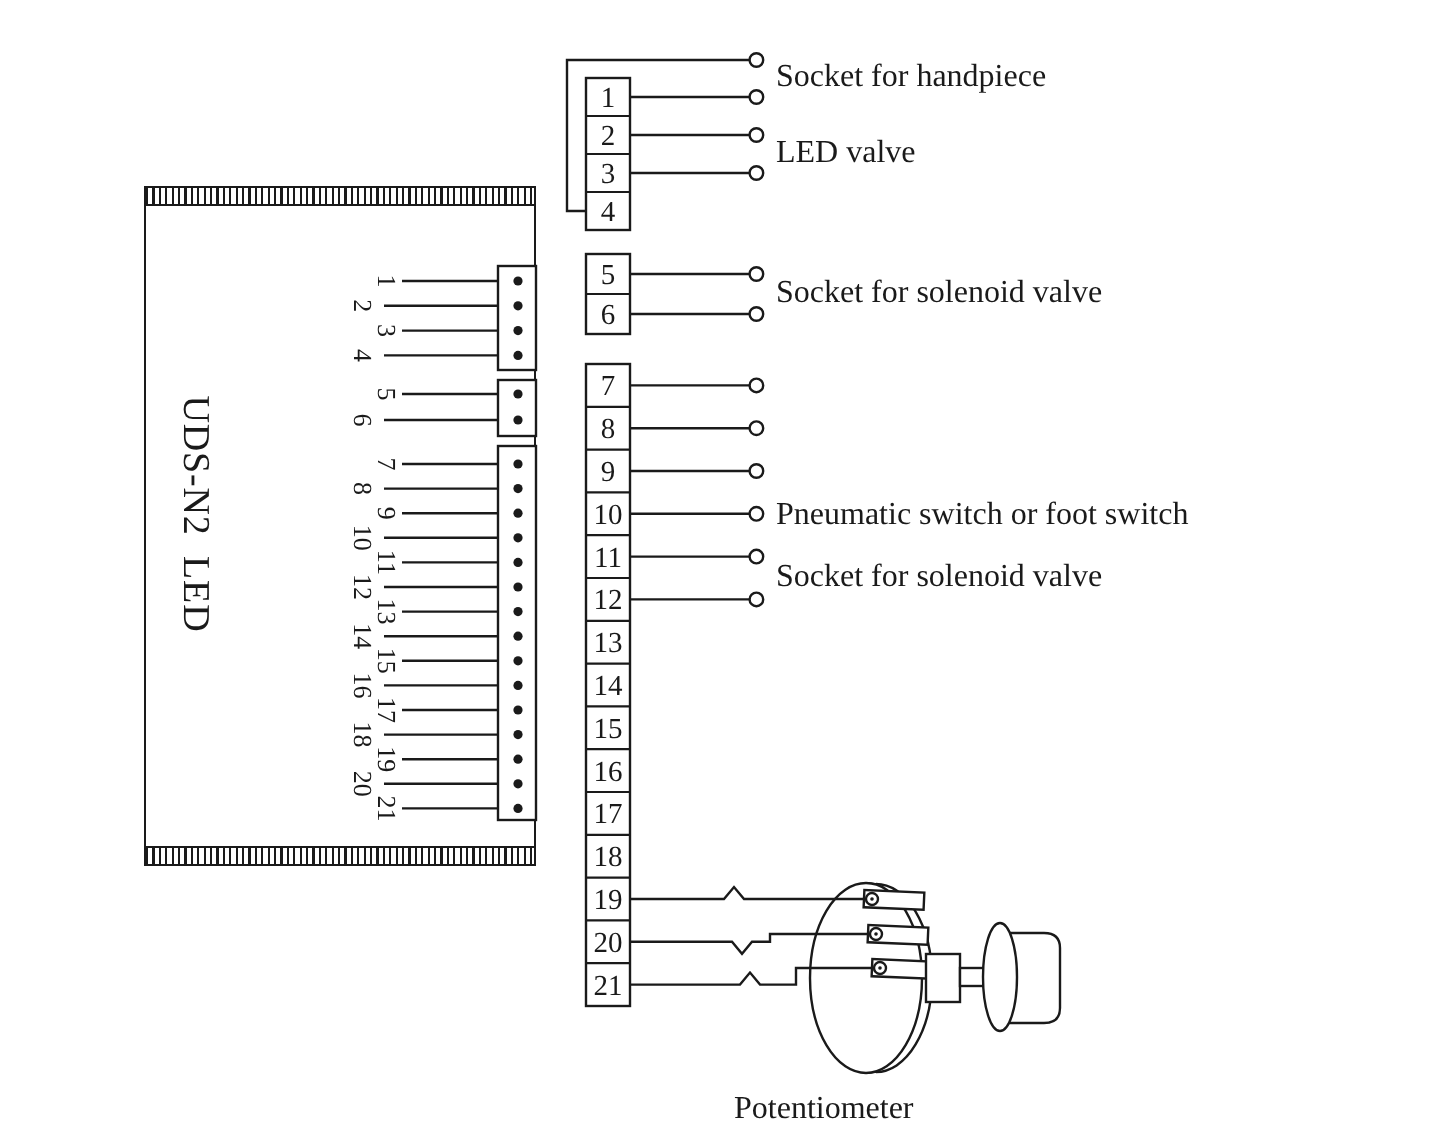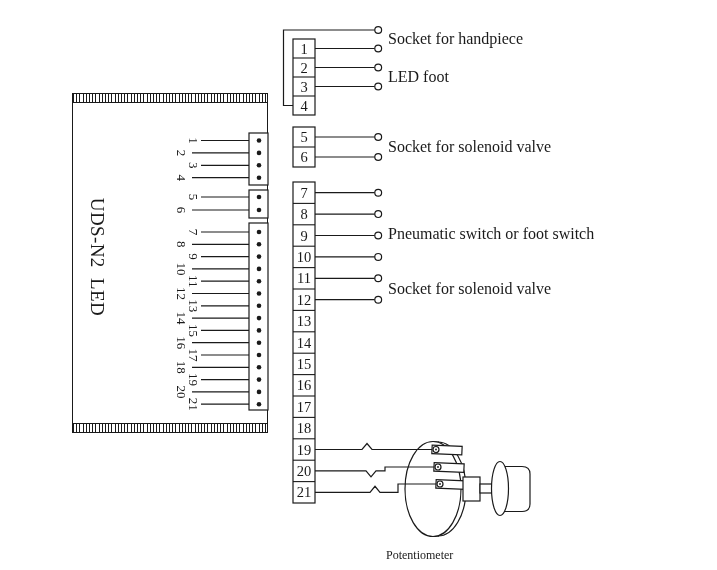--- a/index.html
+++ b/index.html
@@ -27,21 +27,21 @@
     position:absolute;left:32px;top:246px;width:130px;height:22px;
     text-align:center;font-size:19px;letter-spacing:.4px;color:#1a1a1a;
     transform:rotate(90deg);transform-origin:center;
     white-space:pre;line-height:22px;
   }
   svg#diagram{position:absolute;left:0;top:0;}
   .lbl{
     position:absolute;left:388px;height:20px;line-height:20px;
     font-size:16px;color:#1a1a1a;white-space:nowrap;text-align:center;
   }
-  .pot-lbl{left:386px;font-size:12px;}
+  .pot-lbl{left:367px;font-size:16px;}
 </style>
 </head>
 <body>
 
 <div class="canvas">
 
   <div class="board">
     <div class="hatch top"></div>
     <div class="hatch bottom"></div>
   </div>
@@ -240,19 +240,19 @@
           <circle cx="440" cy="484" r="0.9" fill="#1a1a1a"></circle>
         </g>
         <rect x="463" y="477" width="17" height="24" stroke="#1a1a1a" stroke-width="1.2" fill="#fff"></rect>
         <rect x="480" y="484" width="20" height="9" stroke="#1a1a1a" stroke-width="1.2" fill="#fff"></rect>
         <path d="M 500,466.5 L 522,466.5 Q 530,466.5 530,474 L 530,504 Q 530,511.5 522,511.5 L 500,511.5" stroke="#1a1a1a" stroke-width="1.2" fill="#fff"></path>
         <ellipse cx="500" cy="488.5" rx="8.5" ry="27" stroke="#1a1a1a" stroke-width="1.2" fill="#fff"></ellipse>
       </g>
     </svg>
 
   <div class="lbl" style="top:29px">Socket for handpiece</div>
-  <div class="lbl" style="top:67px">LED foot</div>
+  <div class="lbl" style="top:67px">LED valve</div>
   <div class="lbl" style="top:137px">Socket for solenoid valve</div>
-  <div class="lbl" style="top:224px">Pneumatic switch or foot switch</div>
+  <div class="lbl" style="top:248px">Pneumatic switch or foot switch</div>
   <div class="lbl" style="top:279px">Socket for solenoid valve</div>
   <div class="lbl pot-lbl" style="top:545px">Potentiometer</div>
 
 </div>
 
 </body></html>

